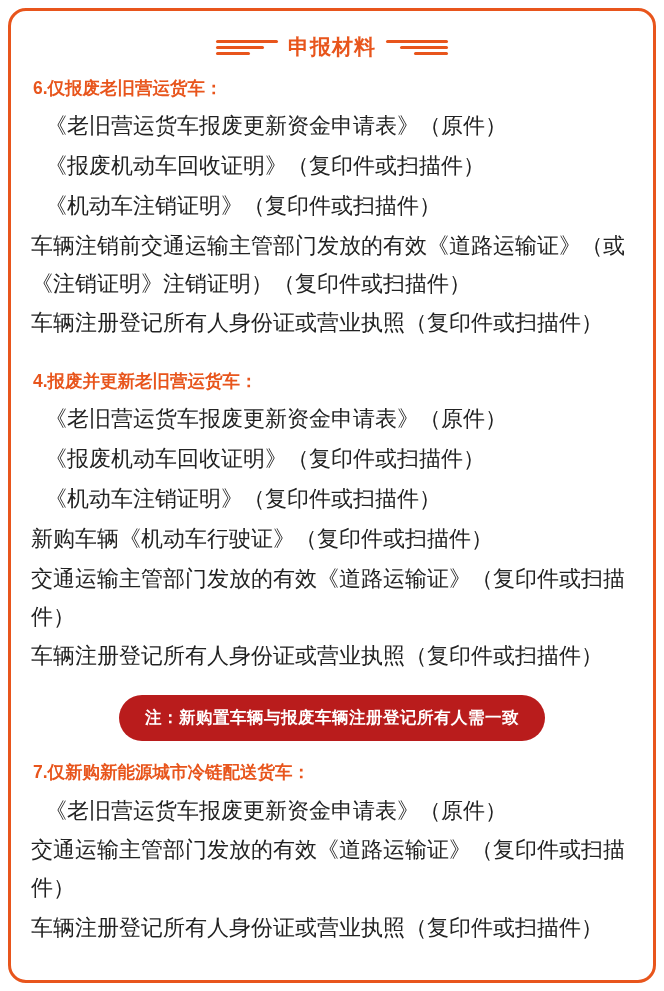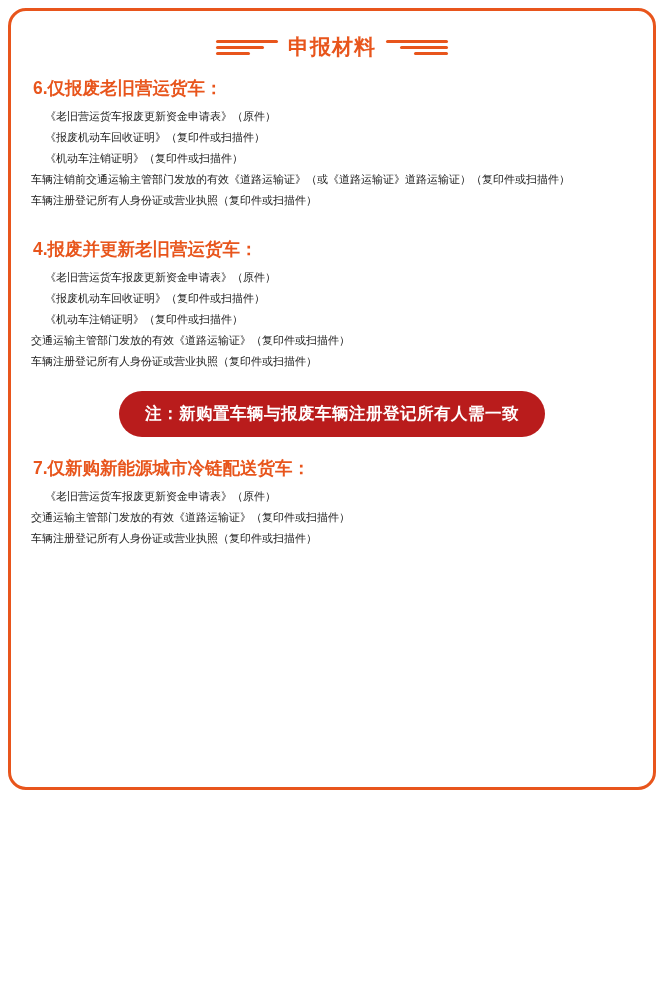--- a/index.html
+++ b/index.html
@@ -13,21 +13,21 @@
     height: 991px;
     font-family: "Liberation Sans", "DejaVu Sans", sans-serif;
     position: relative;
     overflow: hidden;
   }
   .card {
     position: absolute;
     left: 8px;
     top: 8px;
     width: 648px;
-    height: 782px;
+    height: 975px;
     border: 3px solid #e8551c;
     border-radius: 18px;
     background: #ffffff;
     overflow: hidden;
   }
   .inner {
     padding: 22px 20px 10px 20px;
   }
 
   
@@ -70,21 +70,21 @@
   .section { margin-bottom: 4px; }
   .section-title {
     color: #e8551c;
     font-size: 17.5px;
     font-weight: bold;
     margin: 0 0 6px 2px;
     line-height: 1.5;
   }
   .item {
     color: #222222;
-    font-size: 11px;
+    font-size: 22px;
     line-height: 1.72;
     margin: 0 0 2px 0;
     padding-right: 4px;
     word-break: break-all;
   }
   .item.indent { text-indent: 0; padding-left: 14px; }
   .item.flush { padding-left: 0; }
 
   .gap-lg { height: 22px; }
 
@@ -123,31 +123,32 @@
           <span></span>
           <span></span>
       </div>
     </div>
 
     <div class="section">
       <div class="section-title">6.仅报废老旧营运货车：</div>
       <p class="item indent">《老旧营运货车报废更新资金申请表》（原件）</p>
       <p class="item indent">《报废机动车回收证明》（复印件或扫描件）</p>
       <p class="item indent">《机动车注销证明》（复印件或扫描件）</p>
-      <p class="item flush">车辆注销前交通运输主管部门发放的有效《道路运输证》（或《道路运输证》道路运输证）（复印件或扫描件）</p>
+      <p class="item flush">车辆注销前交通运输主管部门发放的有效《道路运输证》（或《注销证明》注销证明）（复印件或扫描件）</p>
       <p class="item flush">车辆注册登记所有人身份证或营业执照（复印件或扫描件）</p>
     </div>
 
     <div class="gap-lg"></div>
 
     <div class="section">
       <div class="section-title">4.报废并更新老旧营运货车：</div>
       <p class="item indent">《老旧营运货车报废更新资金申请表》（原件）</p>
       <p class="item indent">《报废机动车回收证明》（复印件或扫描件）</p>
       <p class="item indent">《机动车注销证明》（复印件或扫描件）</p>
+      <p class="item flush">新购车辆《机动车行驶证》（复印件或扫描件）</p>
       <p class="item flush">交通运输主管部门发放的有效《道路运输证》（复印件或扫描件）</p>
       <p class="item flush">车辆注册登记所有人身份证或营业执照（复印件或扫描件）</p>
     </div>
 
     <div class="note-wrap">
       <div class="note">注：新购置车辆与报废车辆注册登记所有人需一致</div>
     </div>
 
     <div class="section">
       <div class="section-title">7.仅新购新能源城市冷链配送货车：</div>

